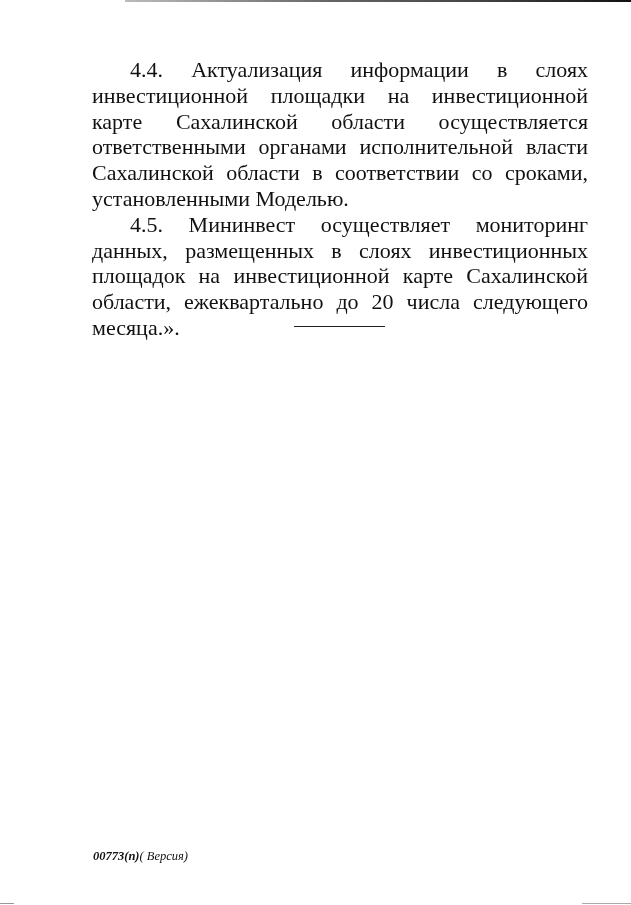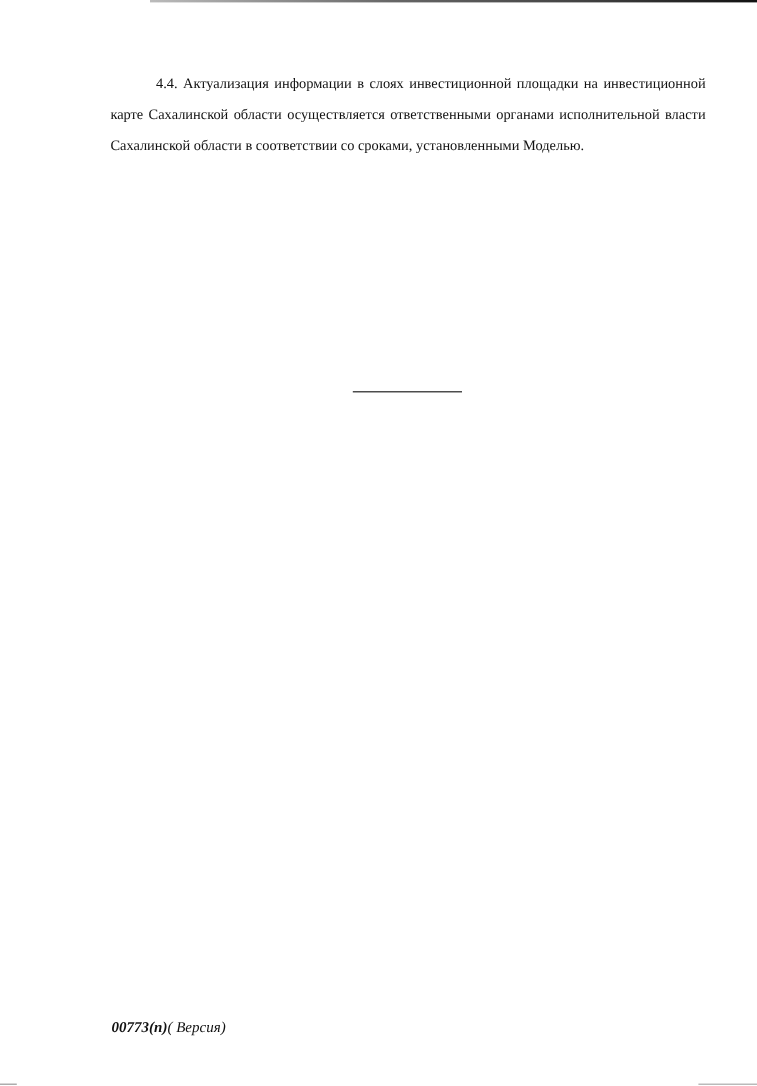--- a/index.html
+++ b/index.html
@@ -37,21 +37,21 @@
       top: 903px;
       width: 49px;
       height: 1px;
       background: #aaaaaa;
     }
     .body-text {
       position: absolute;
       left: 92px;
       top: 57px;
       width: 496px;
-      font-size: 12px;
+      font-size: 22px;
       line-height: 25.8px;
       text-align: justify;
     }
     .para {
       margin: 0;
       text-indent: 38px;
       text-align: justify;
     }
     .separator {
       position: absolute;
@@ -72,20 +72,21 @@
       font-weight: bold;
     }
   </style>
 </head>
 <body>
 
 <div class="scan-edge-top"></div>
 
 <div class="body-text">
   <p class="para"><span>4.4.</span> <span>Актуализация информации в слоях инвестиционной площадки на инвестиционной карте Сахалинской области осуществляется ответственными органами исполнительной власти Сахалинской области в соответствии со сроками, установленными Моделью.</span></p>
+  <p class="para"><span>4.5.</span> <span>Мининвест осуществляет мониторинг данных, размещенных в слоях инвестиционных площадок на инвестиционной карте Сахалинской области, ежеквартально до 20 числа следующего месяца.».</span></p>
 </div>
 
 <div class="separator"></div>
 
 <div class="footer-code"><span class="code">00773(п)</span><span>( Версия)</span></div>
 
 <div class="scan-edge-bottom-left"></div>
 <div class="scan-edge-bottom-right"></div>
 
 </body></html>

